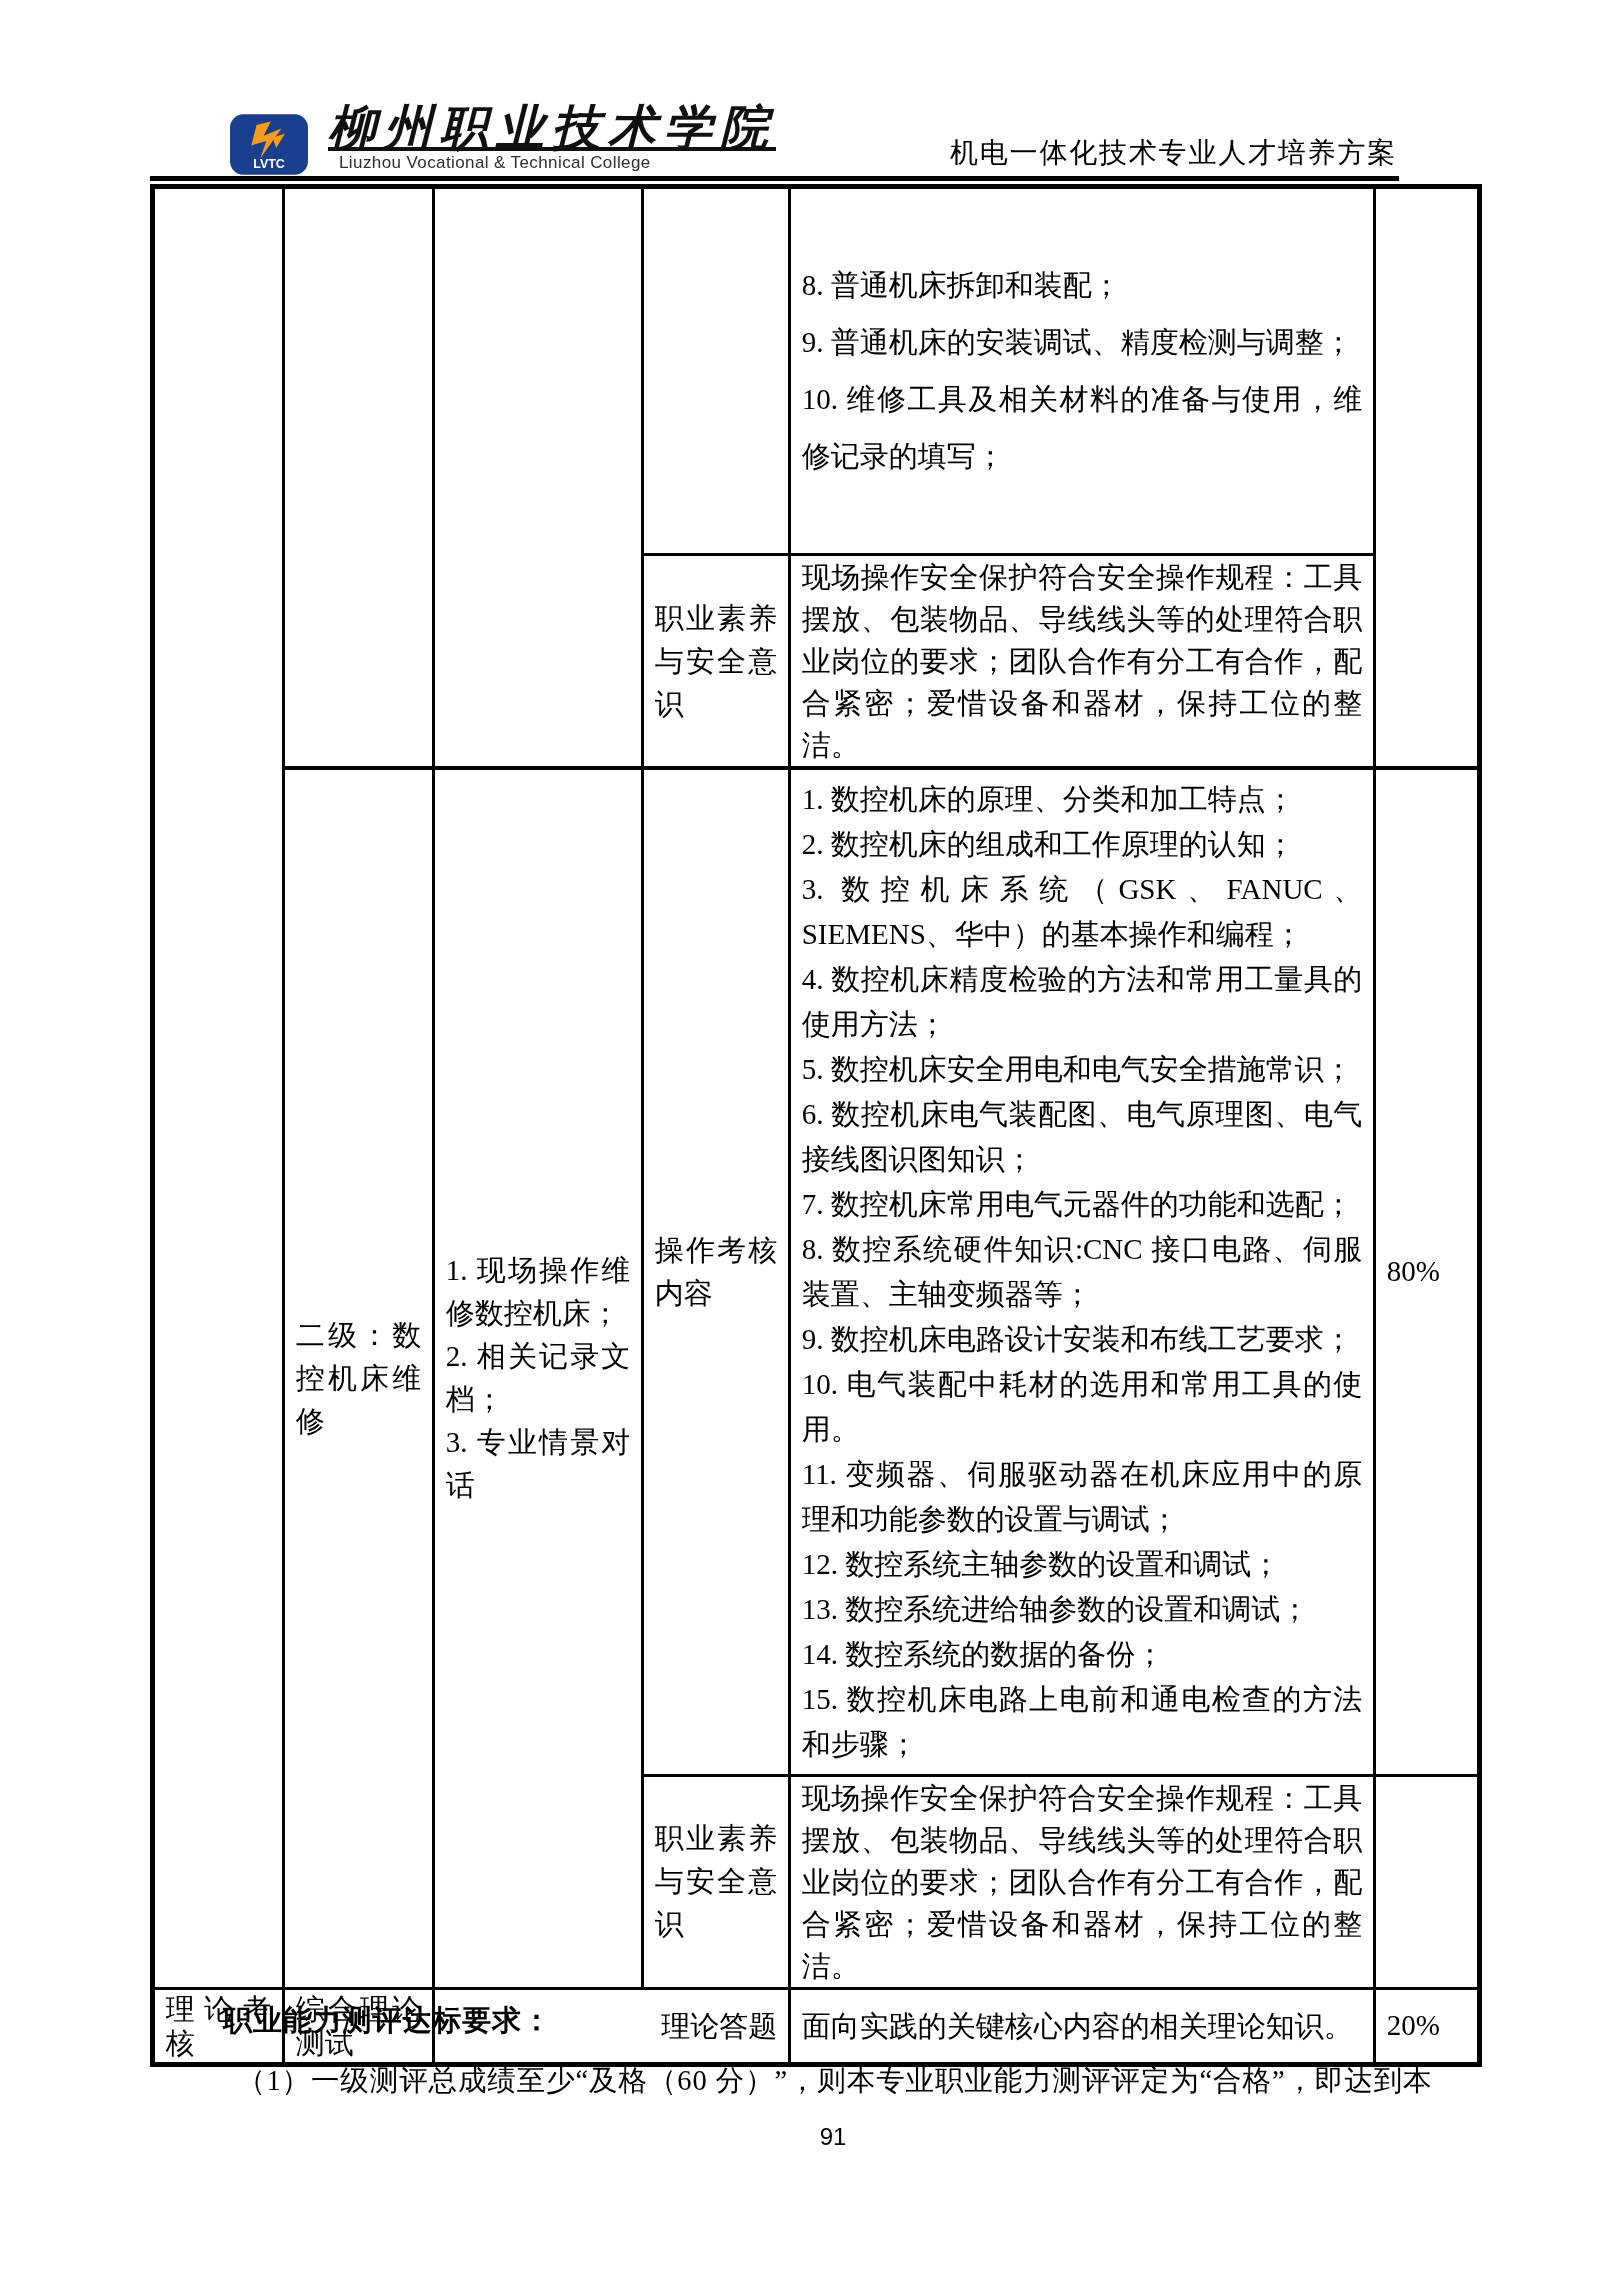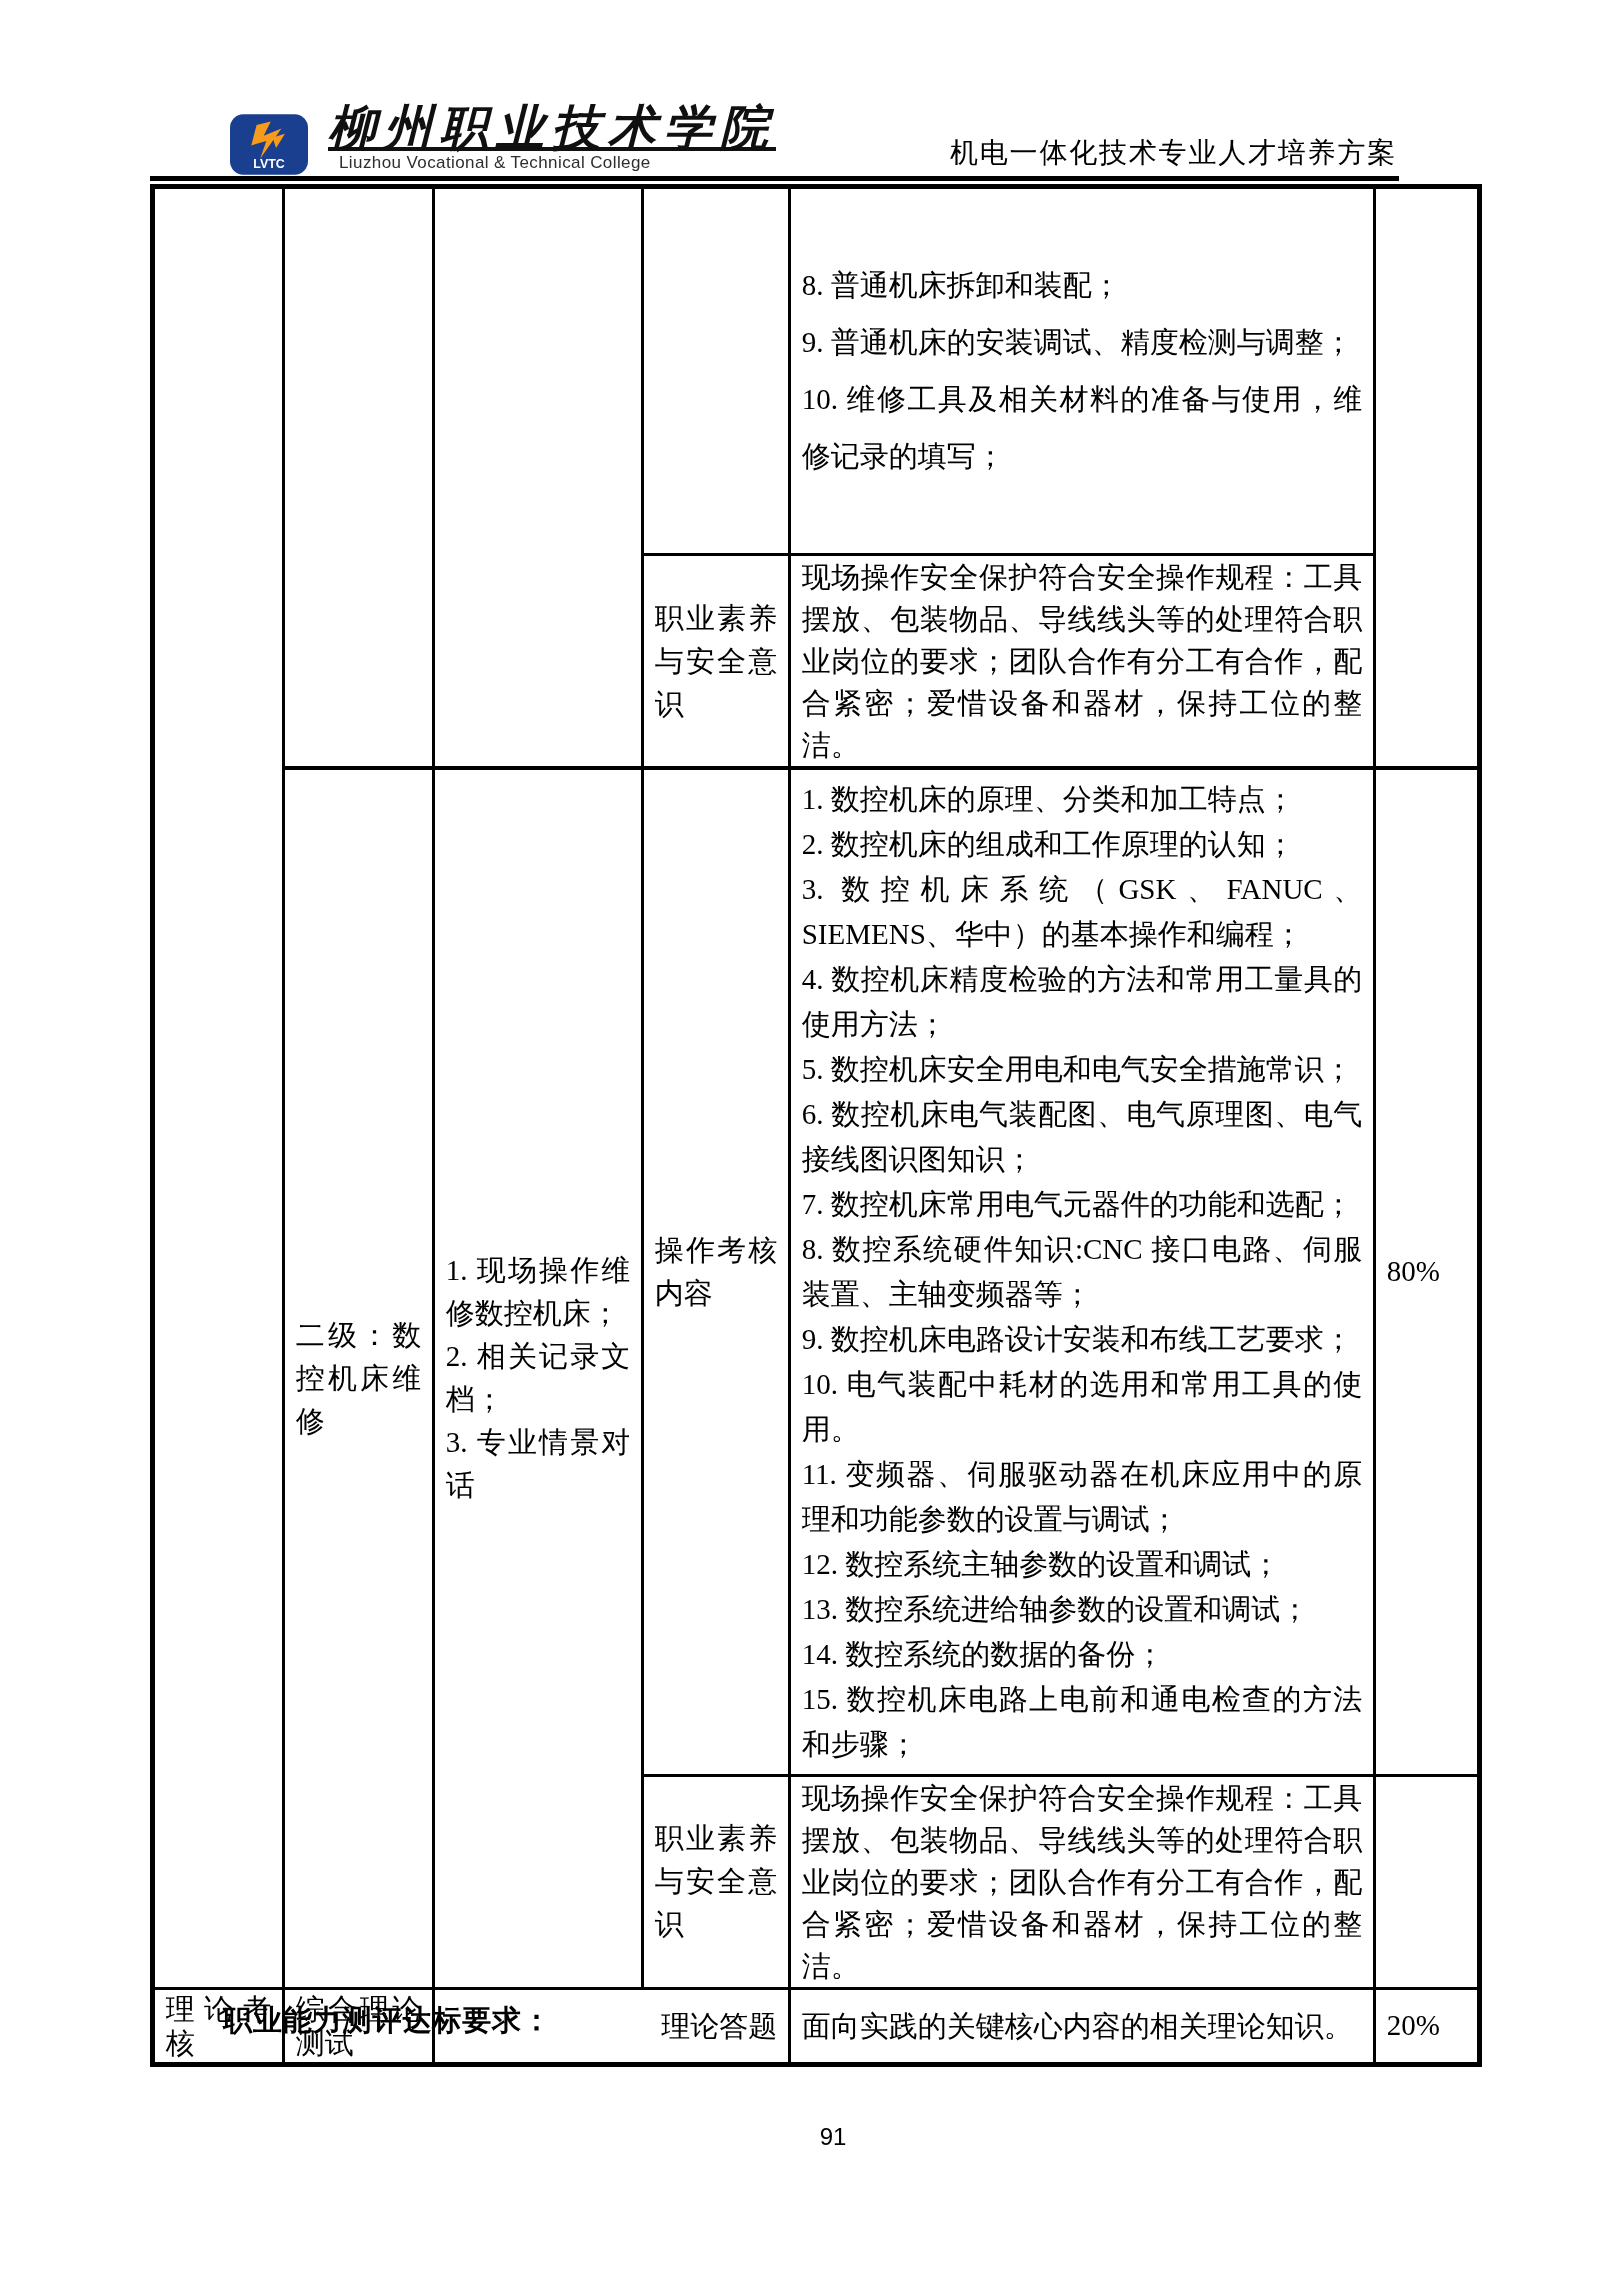--- a/index.html
+++ b/index.html
@@ -130,16 +130,17 @@
         <td class="jt lh38">综合理论测试</td>
         <td colspan="2" class="ctr lh38">理论答题</td>
         <td class="lh38">面向实践的关键核心内容的相关理论知识。</td>
         <td class="pct">20%</td>
       </tr>
     </tbody>
       </table>
   </div>
 
   <div class="req-title">职业能力测评达标要求：</div>
+  <div class="req-line">（1）一级测评总成绩至少“及格（60 分）”，则本专业职业能力测评评定为“合格”，即达到本</div>
   <div class="page-num">91</div>
 
 </div>
 
 
 </body></html>

